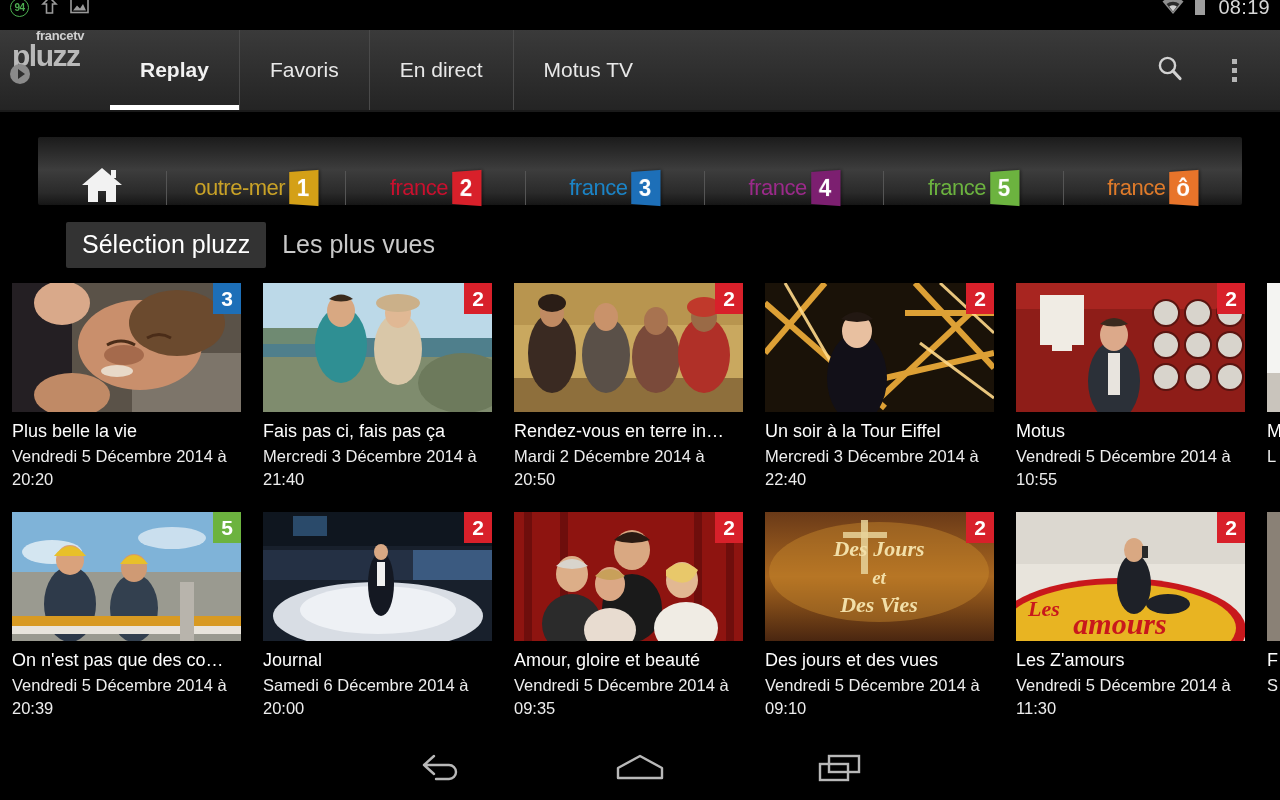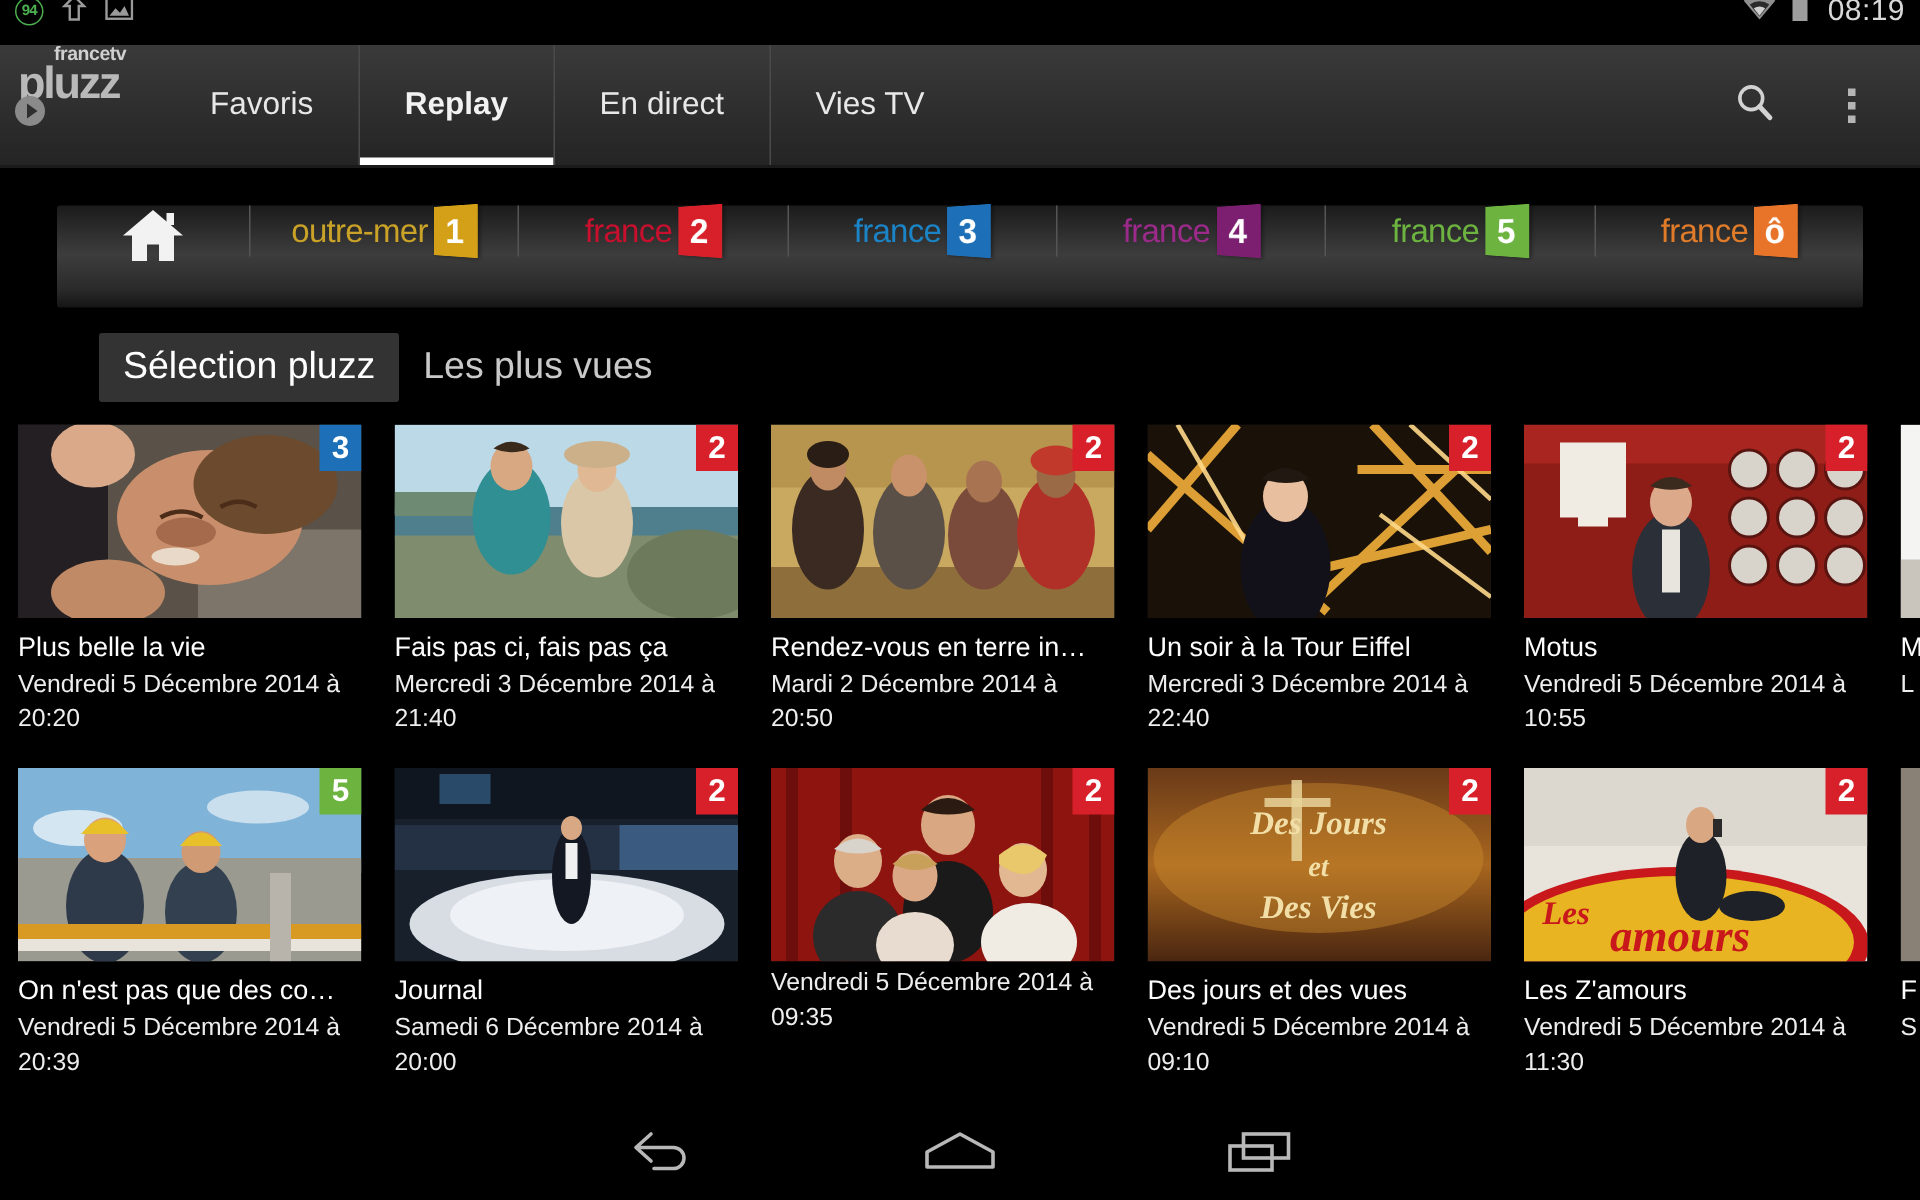--- a/index.html
+++ b/index.html
@@ -88,21 +88,21 @@
 
   
   .chanstrip-wrap {
     position: absolute; top: 114px; left: 0;
     width: 1280px; height: 100px;
     background: #000;
     padding: 23px 0 9px 0;
   }
   .chanstrip {
     height: 68px; margin: 0 38px 0 38px;
-    display: flex; align-items: flex-start;
+    display: flex; align-items: flex-end;
     background: linear-gradient(to bottom, #1b1b1b 0%, #3d3d3d 48%, #2a2a2a 82%, #151515 100%);
     border-radius: 2px;
   }
   .chan {
     flex: 1 1 0; display: flex; align-items: center; justify-content: center;
     border-left: 1px solid #555; cursor: pointer; position: relative;
   }
   .chan:first-child { border-left: none; flex: 0 0 128px; }
   .chan-logo { display: flex; align-items: center; gap: 3px; transform: scale(1); }
   .chan-word { font-size: 22px; letter-spacing: -0.5px; }
@@ -209,32 +209,32 @@
   </div>
 </div>
 
 <div class="actionbar">
   <div class="logo">
     <div class="logo-play"></div>
     <div class="logo-top">francetv</div>
     <div class="logo-main">pluzz</div>
   </div>
   <div class="tabs">
-    <div class="tab inactive">
-      <span>Favoris</span>
-    </div>
     <div class="tab">
       <span>Replay</span>
       <span class="underline"></span>
     </div>
     <div class="tab inactive">
+      <span>Favoris</span>
+    </div>
+    <div class="tab inactive">
       <span>En direct</span>
     </div>
     <div class="tab inactive">
-      <span>Vies TV</span>
+      <span>Motus TV</span>
     </div>
   </div>
   <div class="ab-right">
     <div class="icon-btn">
       <span>
         <svg width="30" height="30" viewBox="0 0 30 30">
             <circle cx="12.5" cy="12.5" r="7.6" fill="none" stroke="#d2d2d2" stroke-width="2.4"></circle>
             <line x1="18" y1="18" x2="25" y2="25.5" stroke="#d2d2d2" stroke-width="3.2" stroke-linecap="round"></line>
           </svg>
       </span>
@@ -512,20 +512,21 @@
           <ellipse cx="58" cy="112" rx="30" ry="30" fill="#2b2b2b"></ellipse>
           <ellipse cx="168" cy="68" rx="16" ry="18" fill="#e2b892"></ellipse>
           <path d="M152 58 q16 -14 32 0 q-10 22 -32 6 z" fill="#e8c86a"></path>
           <ellipse cx="172" cy="116" rx="32" ry="26" fill="#f0ece4"></ellipse>
           <ellipse cx="96" cy="72" rx="15" ry="17" fill="#dba885"></ellipse>
           <path d="M81 64 q15 -14 30 0 q-14 8 -30 0" fill="#c8a05a"></path>
           <ellipse cx="96" cy="118" rx="26" ry="22" fill="#e8dcd0"></ellipse>
         </svg>
         <div class="badge" style="background:#d8202a">2</div>
       </div>
+      <div class="card-title">Amour, gloire et beauté</div>
       <div class="card-sub">Vendredi 5 Décembre 2014 à 09:35</div>
     </div>
 
     <div class="card">
       <div class="thumb">
         <svg class="sc" viewBox="0 0 229 129" preserveAspectRatio="none">
           <defs>
             <linearGradient id="djdv" x1="0" y1="0" x2="0" y2="1">
               <stop offset="0" stop-color="#6a3a18"></stop>
                 <stop offset="0.5" stop-color="#a8661f"></stop>

